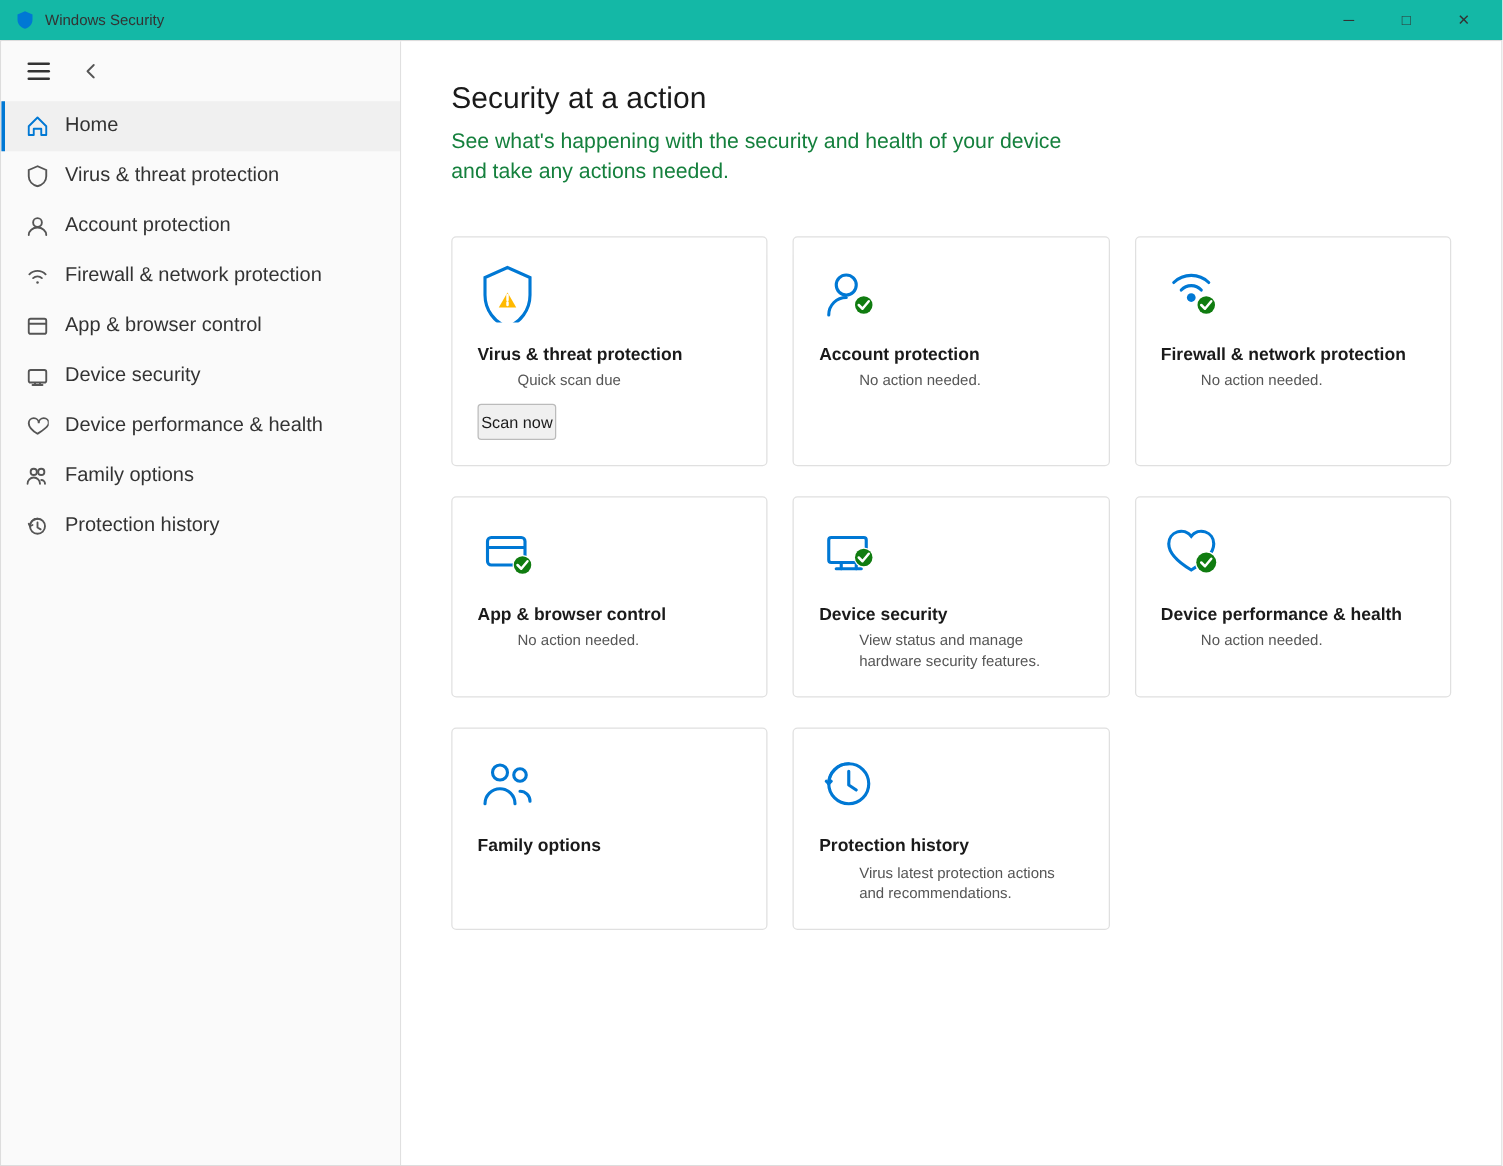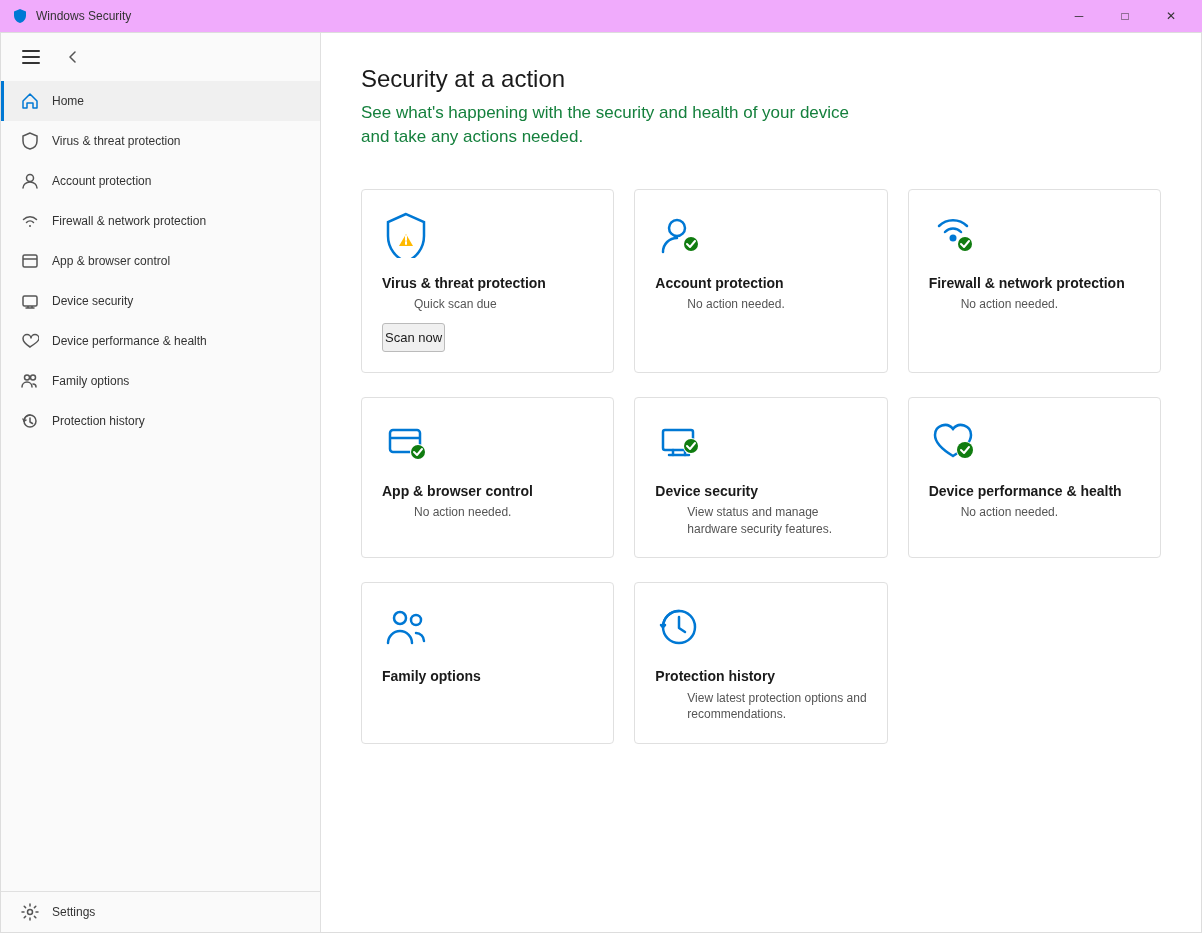--- a/index.html
+++ b/index.html
@@ -1,21 +1,21 @@
 <!DOCTYPE html>
 <html><head>
   <meta charset="utf-8">
   <style>
     * { box-sizing: border-box; margin: 0; padding: 0; }
     body { font-family: 'Segoe UI', Arial, sans-serif; background: #f3f3f3; width: 1202px; height: 933px; overflow: hidden; display: flex; flex-direction: column; }
 
     
     .title-bar {
       height: 32px;
-      background: #f0abfc;
+      background: #14b8a6;
       display: flex;
       align-items: center;
       justify-content: space-between;
       padding: 0 8px 0 12px;
       flex-shrink: 0;
     }
     .title-bar-left { display: flex; align-items: center; gap: 8px; font-size: 12px; color: #333; }
     .title-bar-controls { display: flex; }
     .title-bar-btn {
       width: 46px; height: 32px;
@@ -65,21 +65,21 @@
 
     .nav-item {
       display: flex; align-items: center; gap: 12px;
       padding: 10px 12px 10px 16px;
       cursor: pointer; font-size: 14px; color: #333;
       border-left: 3px solid transparent;
       position: relative;
     }
     .nav-item.active { background: #f0f0f0; border-left: 3px solid #0078d4; }
     .nav-item-icon { width: 20px; height: 20px; display: flex; align-items: center; justify-content: center; flex-shrink: 0; }
-    .nav-item-label { font-size: 12px; }
+    .nav-item-label { font-size: 16px; }
 
     .sidebar-bottom {
       margin-top: auto;
       border-top: 1px solid #e0e0e0;
     }
 
     
     .main-content {
       flex: 1;
       background: white;
@@ -249,31 +249,20 @@
         <svg width="18" height="18" viewBox="0 0 18 18">
           <path d="M9 3a6 6 0 100 12A6 6 0 009 3z" stroke="#555" stroke-width="1.5" fill="none"></path>
           <path d="M9 6v4l2.5 1.5" stroke="#555" stroke-width="1.5" fill="none" stroke-linecap="round" stroke-linejoin="round"></path>
           <path d="M3 9a6 6 0 016-6" stroke="#555" stroke-width="1.5" fill="none" stroke-linecap="round"></path>
           <path d="M2 7l1 2 2-1" stroke="#555" stroke-width="1.5" fill="none" stroke-linecap="round" stroke-linejoin="round"></path>
         </svg>
       </div>
       <span class="nav-item-label">Protection history</span>
     </div>
 
-    <div class="sidebar-bottom">
-      <div class="nav-item">
-        <div class="nav-item-icon">
-          <svg width="18" height="18" viewBox="0 0 18 18">
-            <circle cx="9" cy="9" r="2.5" stroke="#555" stroke-width="1.5" fill="none"></circle>
-            <path d="M9 1v2M9 15v2M1 9h2M15 9h2M3.2 3.2l1.4 1.4M13.4 13.4l1.4 1.4M3.2 14.8l1.4-1.4M13.4 4.6l1.4-1.4" stroke="#555" stroke-width="1.5" stroke-linecap="round"></path>
-          </svg>
-        </div>
-        <span class="nav-item-label">Settings</span>
-      </div>
-    </div>
   </div>
 
   <div class="main-content">
     <h1 class="page-title">Security at a action</h1>
     <p class="page-subtitle">
       See what's happening with the security and health of your device<br>and take any actions needed.
     </p>
 
     <div class="cards-grid">
 
@@ -395,21 +384,21 @@
         <div class="card-icon">
           <svg width="48" height="48" viewBox="0 0 48 48">
             <circle cx="24" cy="24" r="16" stroke="#0078d4" stroke-width="2.5" fill="none"></circle>
             <path d="M24 14v11l6 4" stroke="#0078d4" stroke-width="2.5" fill="none" stroke-linecap="round" stroke-linejoin="round"></path>
 
             <path d="M8 24a16 16 0 0116-16" stroke="#0078d4" stroke-width="2.5" fill="none" stroke-linecap="round"></path>
             <path d="M6 22l2 2 2-2" stroke="#0078d4" stroke-width="2.5" fill="none" stroke-linecap="round" stroke-linejoin="round"></path>
           </svg>
         </div>
         <div class="card-title">Protection history</div>
-        <div class="card-subtitle">View latest protection options and recommendations.</div>
+        <div class="card-subtitle">Virus latest protection actions and recommendations.</div>
       </div>
 
       <div style="visibility:hidden;"></div>
 
     </div>
 
   </div>
 </div>
 
 </body></html>

